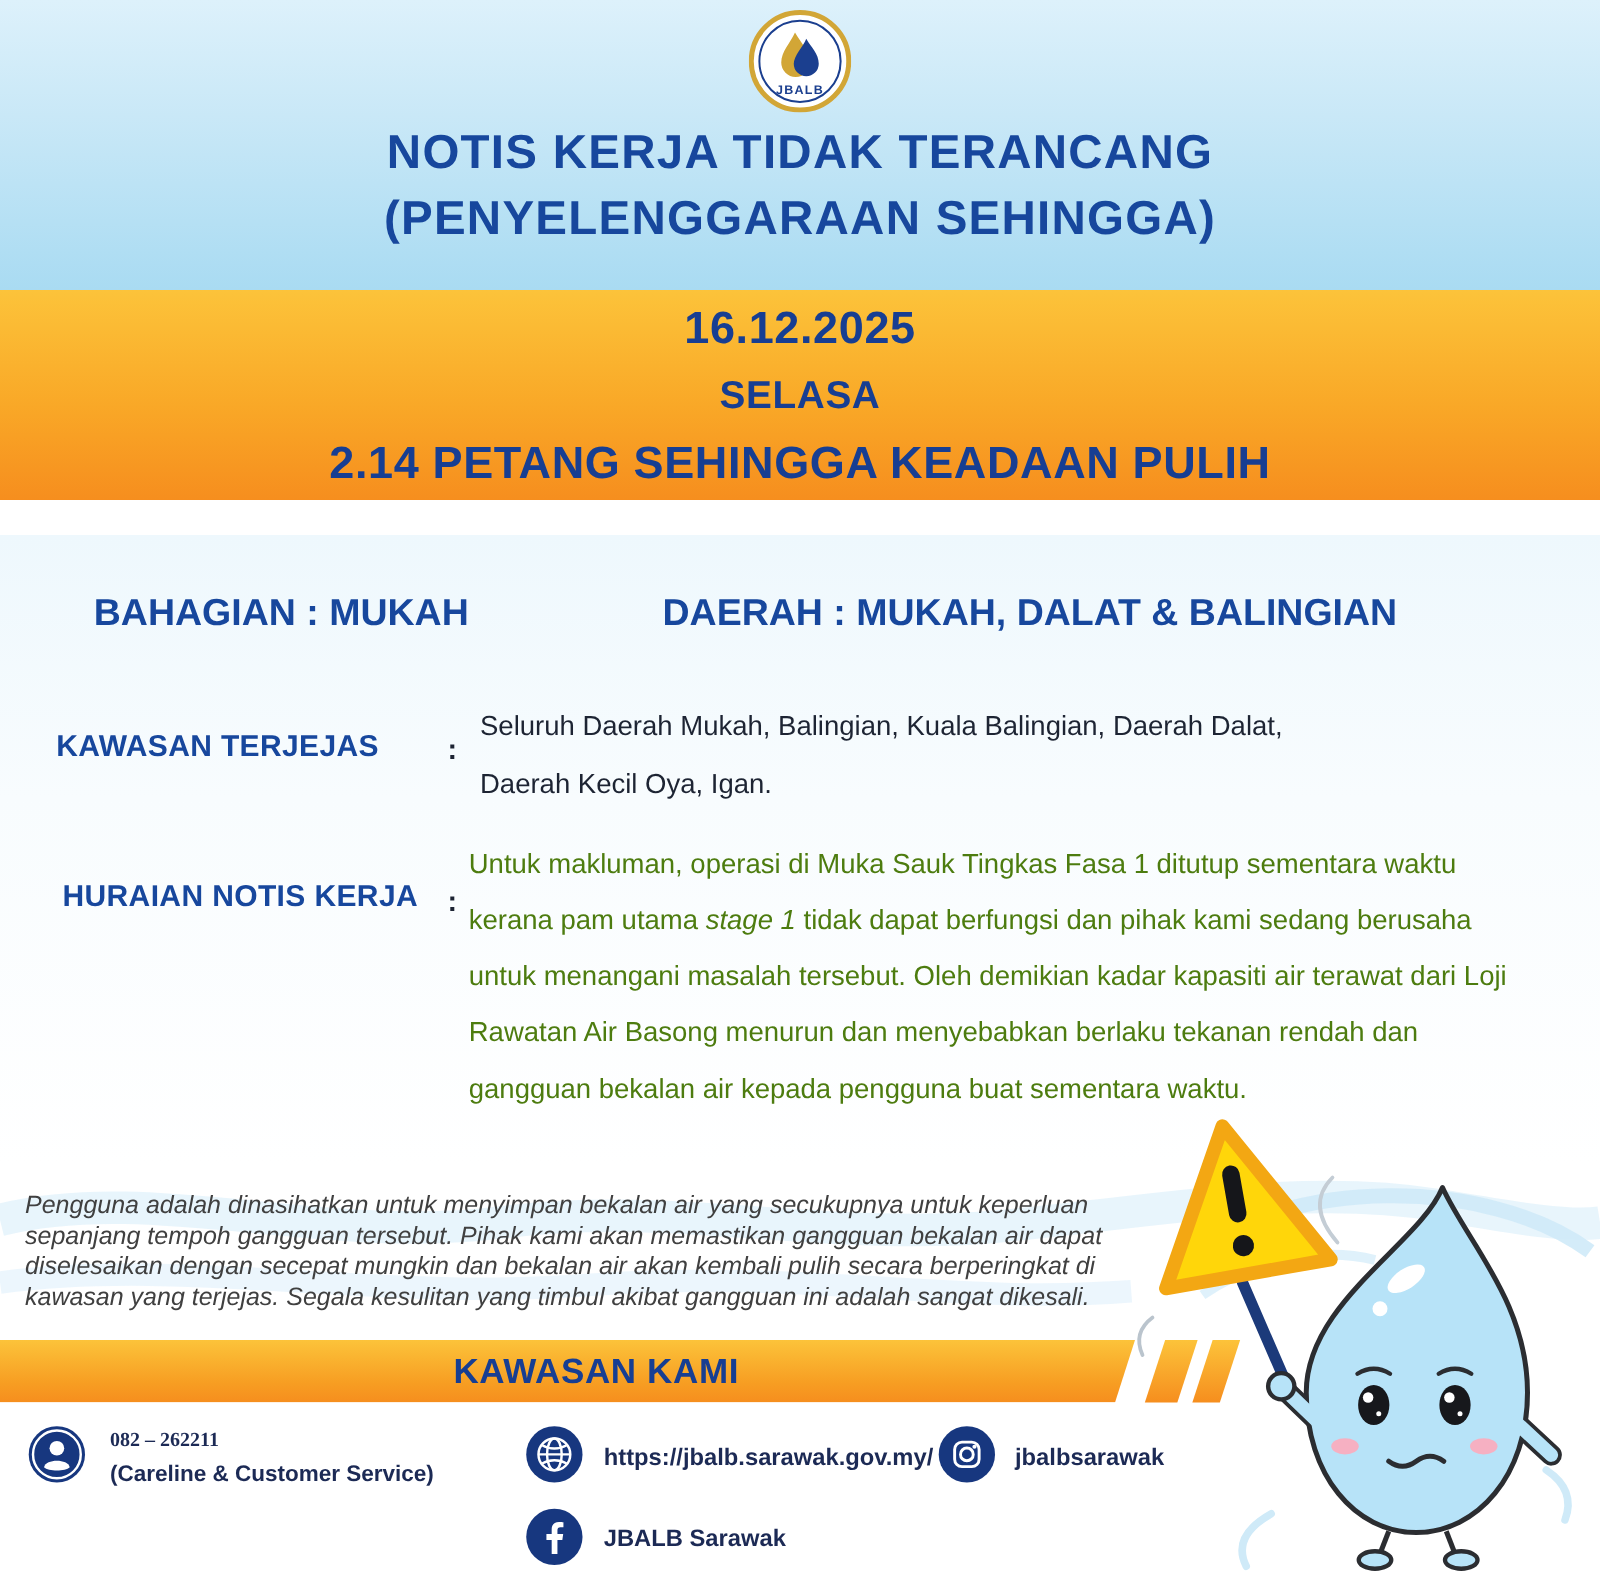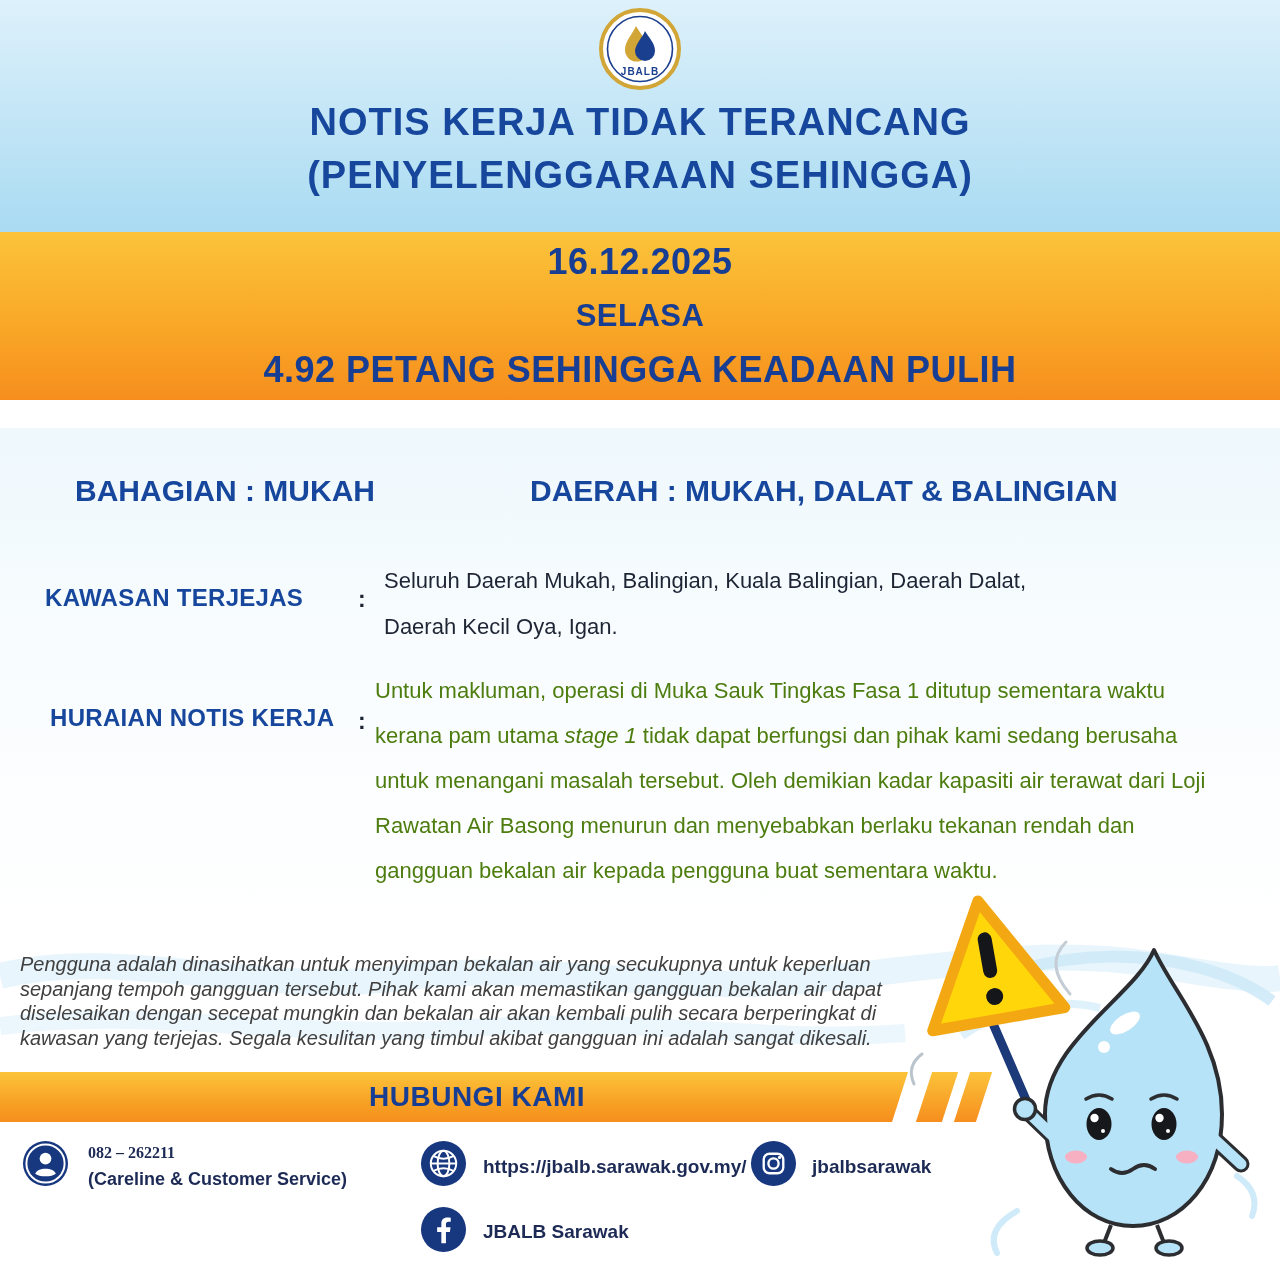--- a/index.html
+++ b/index.html
@@ -57,21 +57,21 @@
 </style>
 </head>
 <body>
 
 <div class="poster">
 
   <div class="header-band"></div>
   <div class="schedule-band">
     <div class="schedule-date">16.12.2025</div>
     <div class="schedule-day">SELASA</div>
-    <div class="schedule-time">4.92 PETANG SEHINGGA KEADAAN PULIH</div>
+    <div class="schedule-time">2.14 PETANG SEHINGGA KEADAAN PULIH</div>
   </div>
   <div class="body-band"></div>
 
   <svg class="deco" style="left:0; top:886px;" width="1280" height="240" viewBox="0 0 1280 240">
     <path d="M0 90 C 120 60, 260 110, 400 92 C 540 74, 660 108, 800 95 C 920 84, 1040 60, 1150 78 C 1210 88, 1255 96, 1280 92" stroke="#dcf0fa" stroke-width="26" fill="none" opacity="0.65"></path>
     <path d="M0 140 C 150 120, 300 155, 470 142 C 640 129, 760 158, 905 147" stroke="#e7f4fc" stroke-width="18" fill="none" opacity="0.8"></path>
     <path d="M950 120 C 1030 55, 1190 55, 1272 115" stroke="#cfeaf8" stroke-width="12" fill="none" opacity="0.9"></path>
     <path d="M962 150 C 1005 120, 1060 112, 1100 122" stroke="#dcf0fb" stroke-width="8" fill="none" opacity="0.9"></path>
   </svg>
 
@@ -99,21 +99,21 @@
     <div>Daerah Kecil Oya, Igan.</div>
   </div>
 
   <div class="field-label huraian-label">HURAIAN NOTIS KERJA</div>
   <div class="field-colon huraian-colon">:</div>
   <p class="huraian-text"><span>Untuk makluman, operasi di Muka Sauk Tingkas Fasa 1 ditutup sementara waktu kerana pam utama </span><span class="it">stage 1</span><span> tidak dapat berfungsi dan pihak kami sedang berusaha untuk menangani masalah tersebut. Oleh demikian kadar kapasiti air terawat dari Loji Rawatan Air Basong menurun dan menyebabkan berlaku tekanan rendah dan gangguan bekalan air kepada pengguna buat sementara waktu.</span></p>
 
   <p class="advisory">Pengguna adalah dinasihatkan untuk menyimpan bekalan air yang secukupnya untuk keperluan sepanjang tempoh gangguan tersebut. Pihak kami akan memastikan gangguan bekalan air dapat diselesaikan dengan secepat mungkin dan bekalan air akan kembali pulih secara berperingkat di kawasan yang terjejas. Segala kesulitan yang timbul akibat gangguan ini adalah sangat dikesali.</p>
 
   <div class="contact-band">
-    <span>HUBUNGI KAMI</span>
+    <span>KAWASAN KAMI</span>
   </div>
   <div class="stripe stripe-1"></div>
   <div class="stripe stripe-2"></div>
 
   <div style="position:absolute; left:22px; top:1140px;">
     <svg class="circle-icon" viewBox="0 0 48 48">
       <circle cx="24" cy="24" r="23" fill="#17377f"></circle>
       <circle cx="24" cy="24" r="19.5" fill="none" stroke="#ffffff" stroke-width="2"></circle>
       <circle cx="24" cy="19" r="6" fill="#ffffff"></circle>
       <path d="M13.5 34.5 C 15 27.5, 33 27.5, 34.5 34.5 C 31 38, 17 38, 13.5 34.5 Z" fill="#ffffff"></path>

